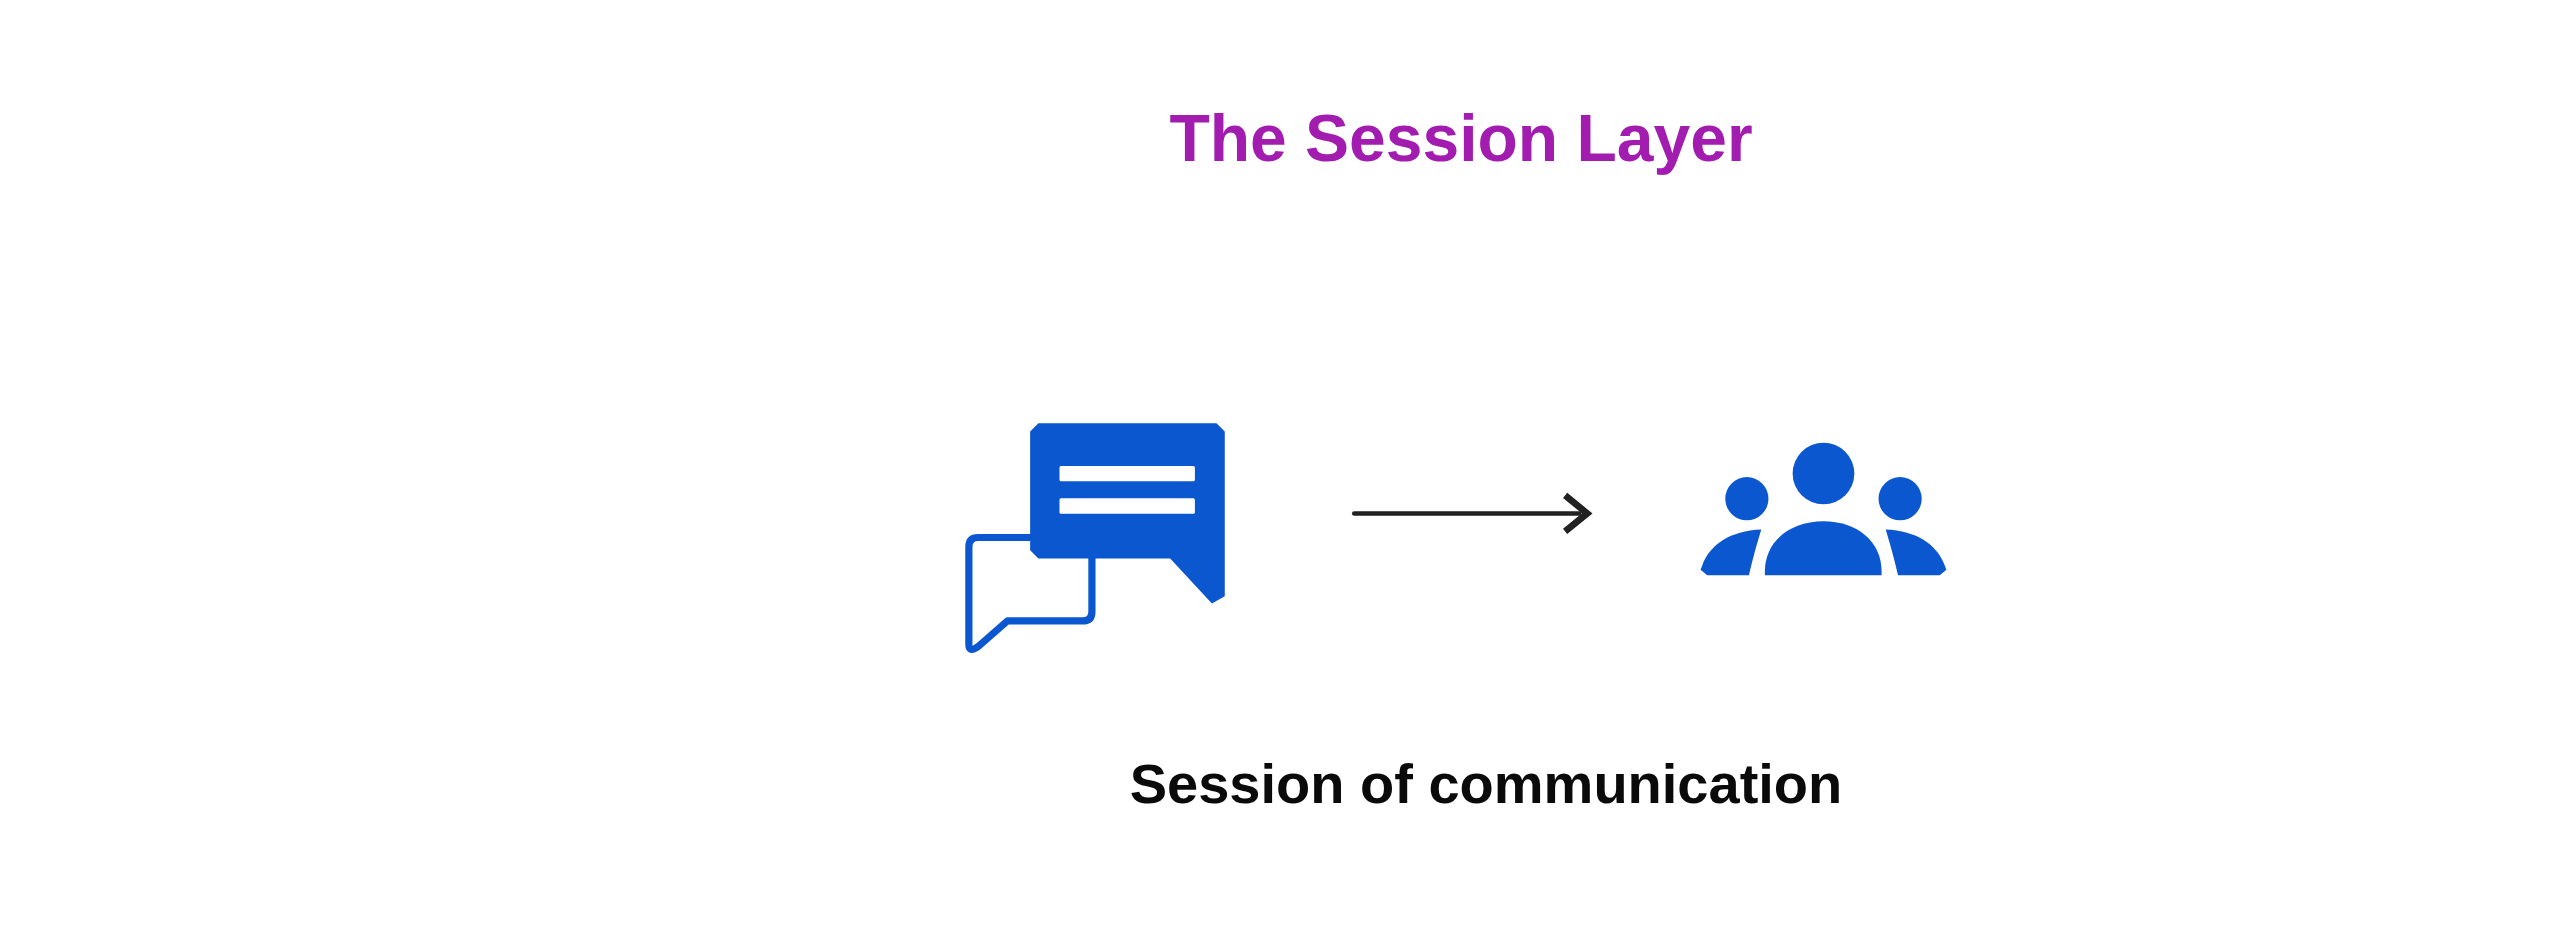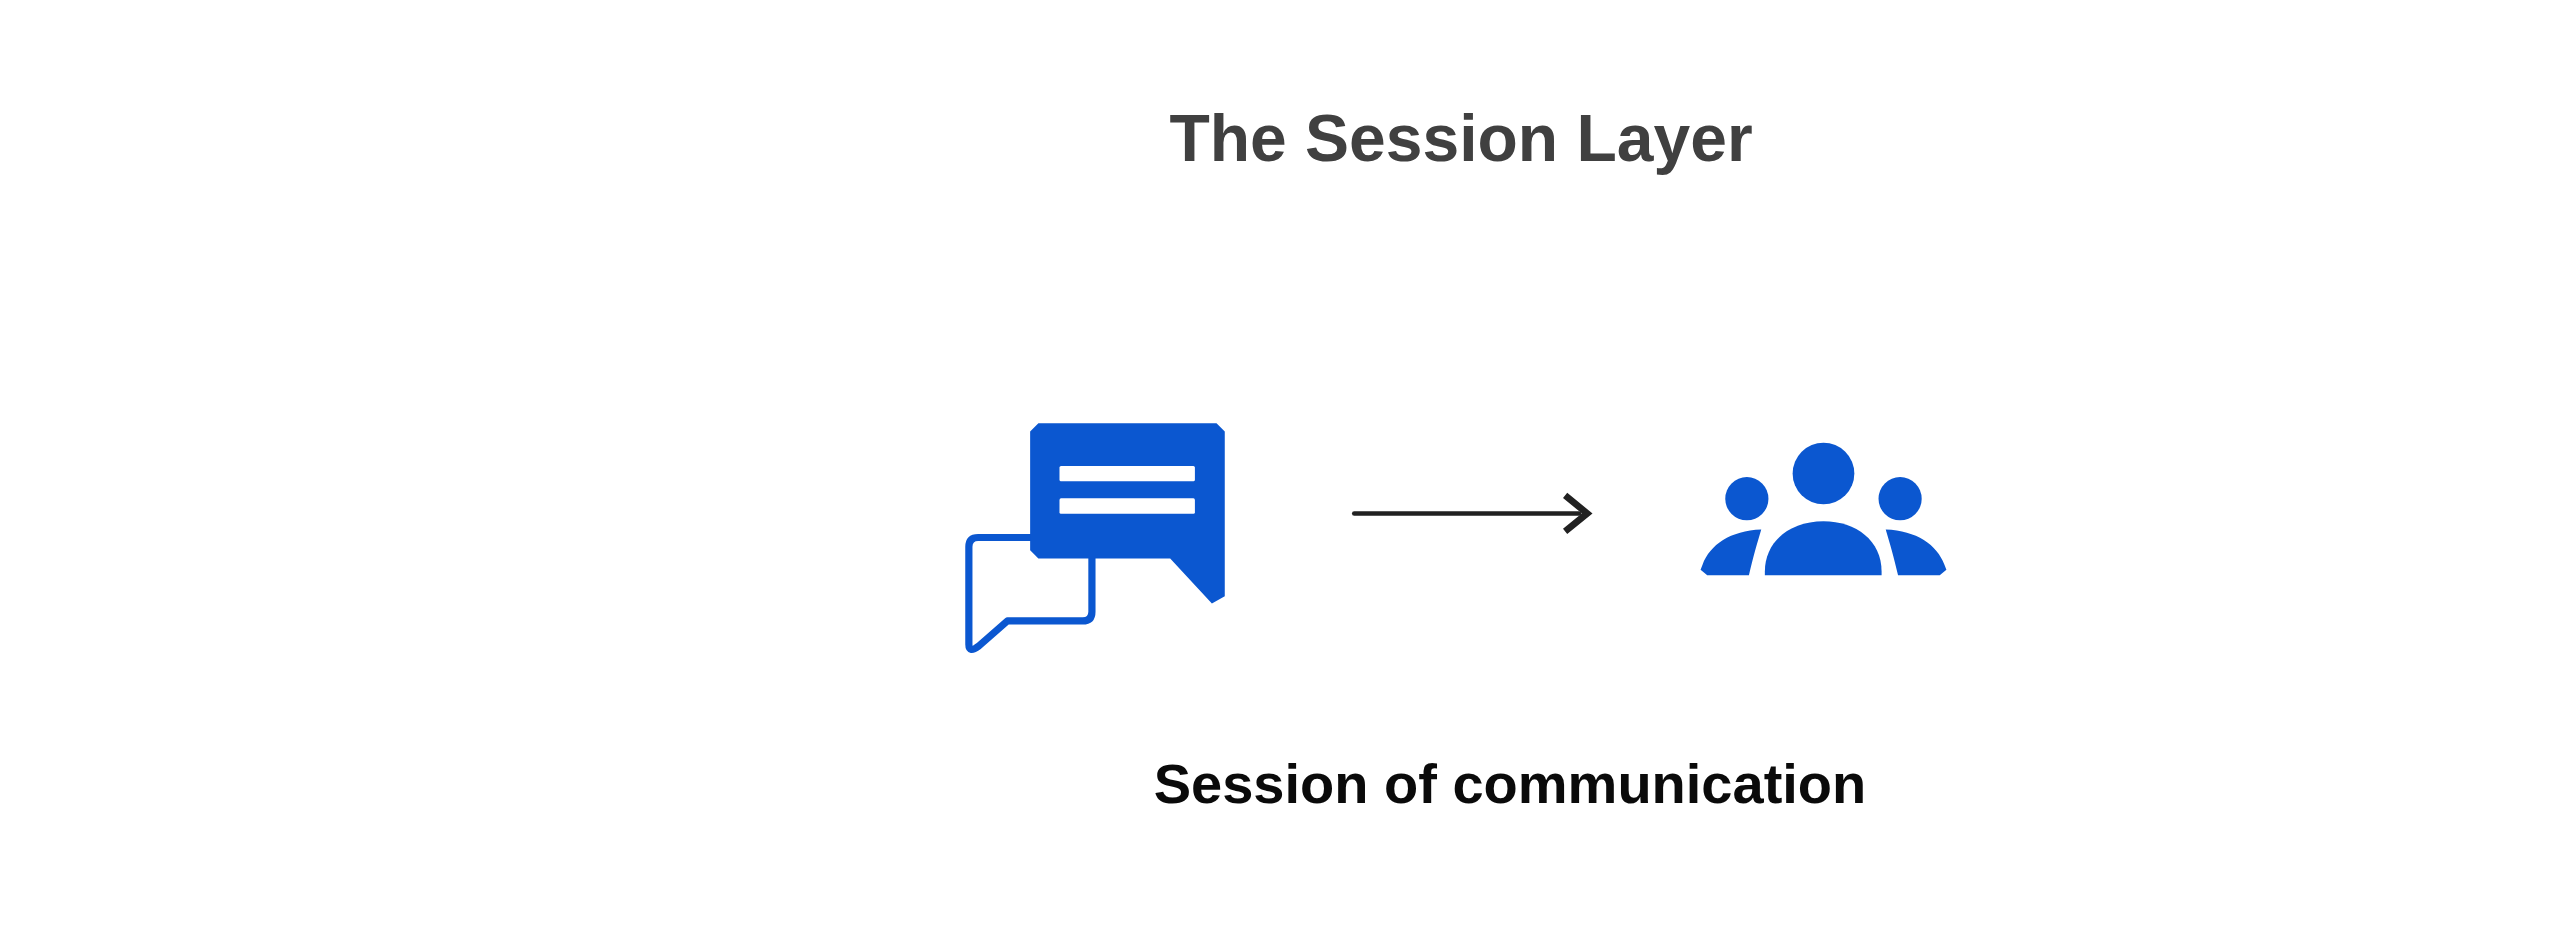--- a/index.html
+++ b/index.html
@@ -46,21 +46,21 @@
   }
   .chat-icon-svg   { left: 958px; top: 417px;  width: 273px; height: 242px; }
   .arrow-svg       { left: 1345px; top: 484px;  width: 252px; height: 62px; }
   .people-icon-svg { left: 1695px; top: 438px;  width: 258px; height: 144px; }
 </style>
 </head>
 <body>
 
 <div class="stage">
 
-  <div class="title" style="color: #404040;">The Session Layer</div>
+  <div class="title" style="color: #a21caf;">The Session Layer</div>
 
   <svg class="icon-svg chat-icon-svg" viewBox="0 0 530 470">
 
     <path d="M21,442 L21,252 Q21,234 39,234 L242,234 Q260,234 260,252 L260,378 Q260,396 242,396 L96,396 L40,445 Q21,459 21,442 Z" fill="#ffffff" stroke-width="14" stroke-linejoin="round" stroke="#0b57d0"></path>
 
     <path d="M156,12 L502,12 L518,28 L518,348 L493,362 L412,275 L156,275 L140,259 L140,28 Z" fill="#0b57d0"></path>
 
     <rect x="197" y="95" width="263" height="30" rx="3" fill="#ffffff"></rect>
     <rect x="197" y="158" width="263" height="30" rx="3" fill="#ffffff"></rect>
   </svg>
@@ -74,16 +74,16 @@
     <g fill="#0b57d0">
       <circle cx="249" cy="69" r="60"></circle>
       <path d="M135,267 L135,260 C135,200 185,162 249,162 C313,162 362,200 362,260 L362,267 Z"></path>
       <circle cx="100" cy="118" r="42"></circle>
       <path d="M128,178 C68,180 28,208 14,246 L10,256 L23,267 L104,267 C112,232 120,205 128,178 Z"></path>
       <circle cx="398" cy="118" r="42"></circle>
       <path d="M370,178 C430,180 470,208 484,246 L488,256 L475,267 L394,267 C386,232 378,205 370,178 Z"></path>
     </g>
   </svg>
 
-  <div class="caption" style="color: rgb(10, 10, 10); margin-left: 24px;">Session of communication</div>
+  <div class="caption" style="color: rgb(10, 10, 10);">Session of communication</div>
 
 </div>
 
 
 </body></html>

